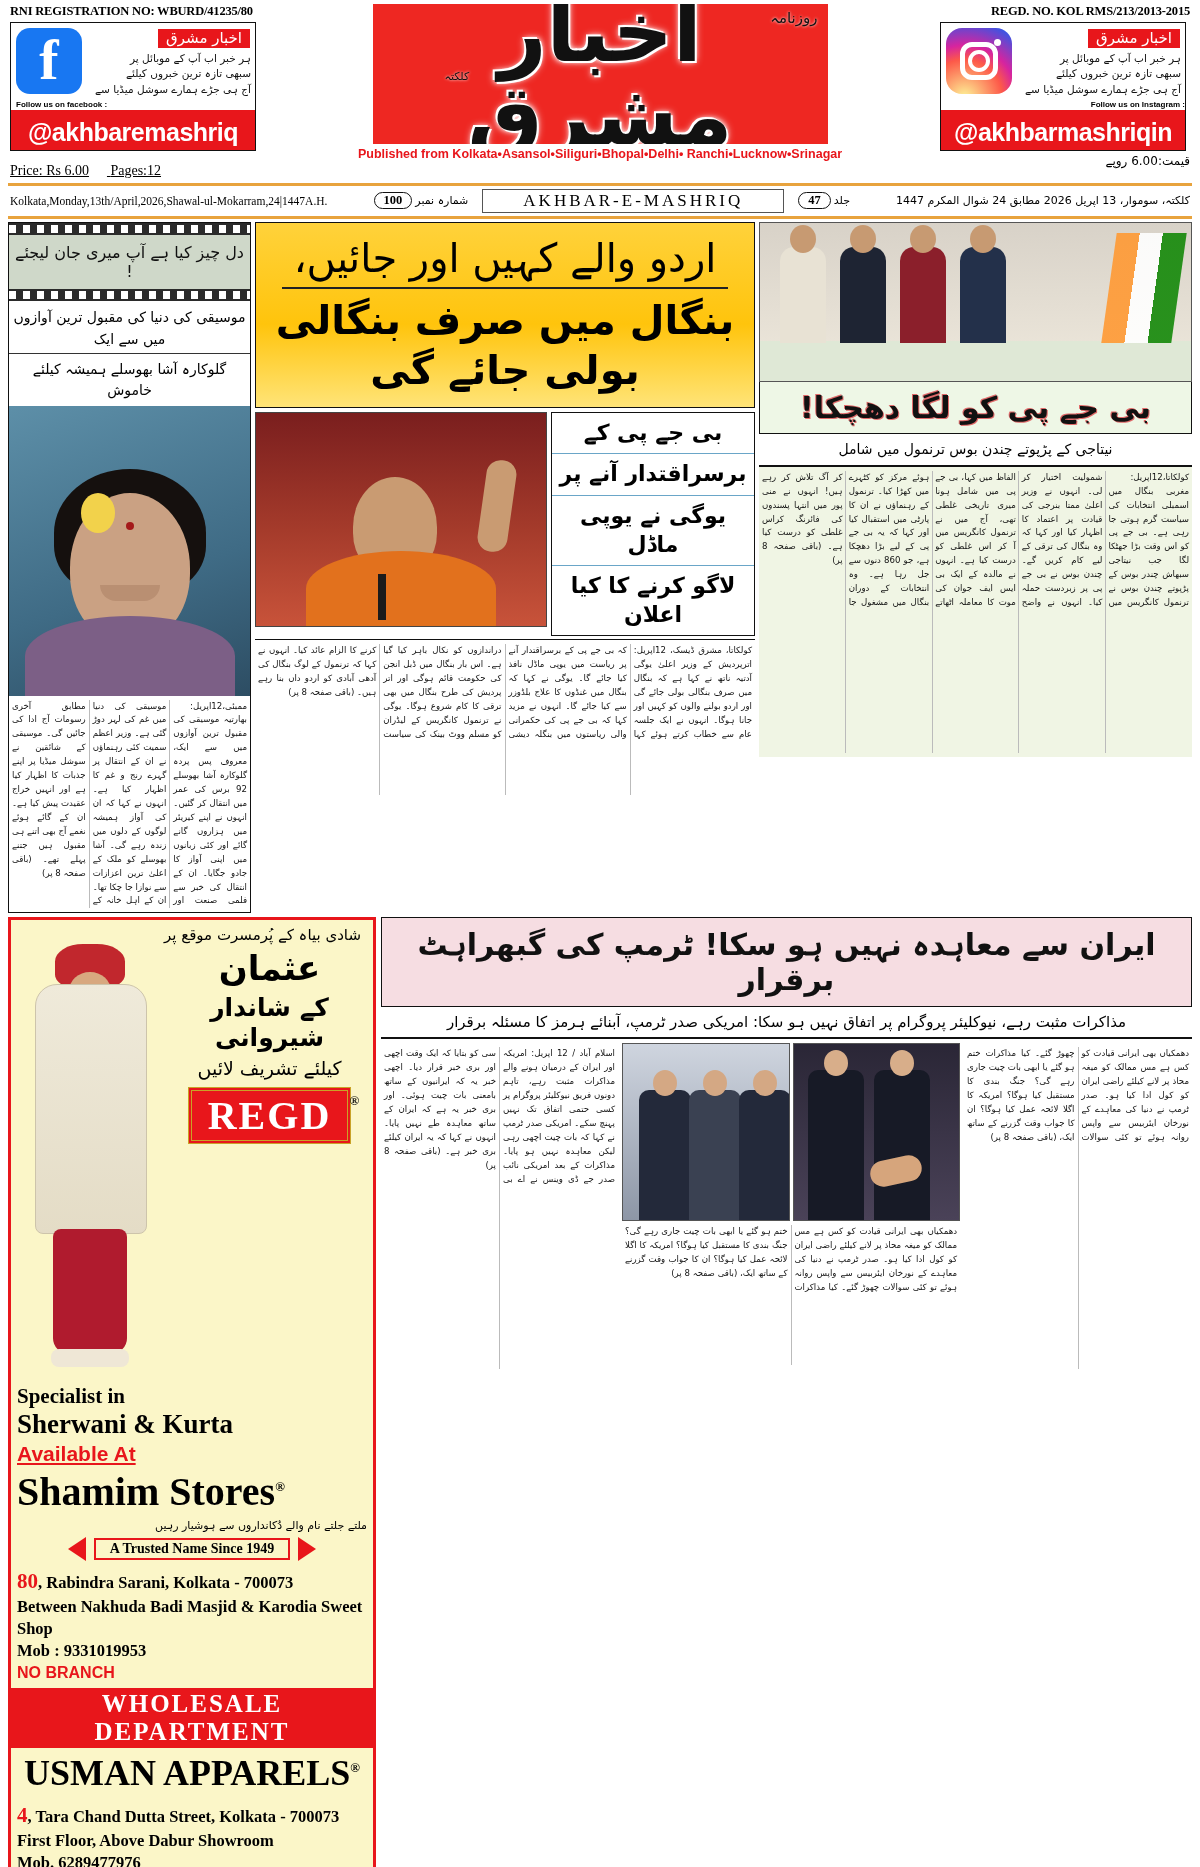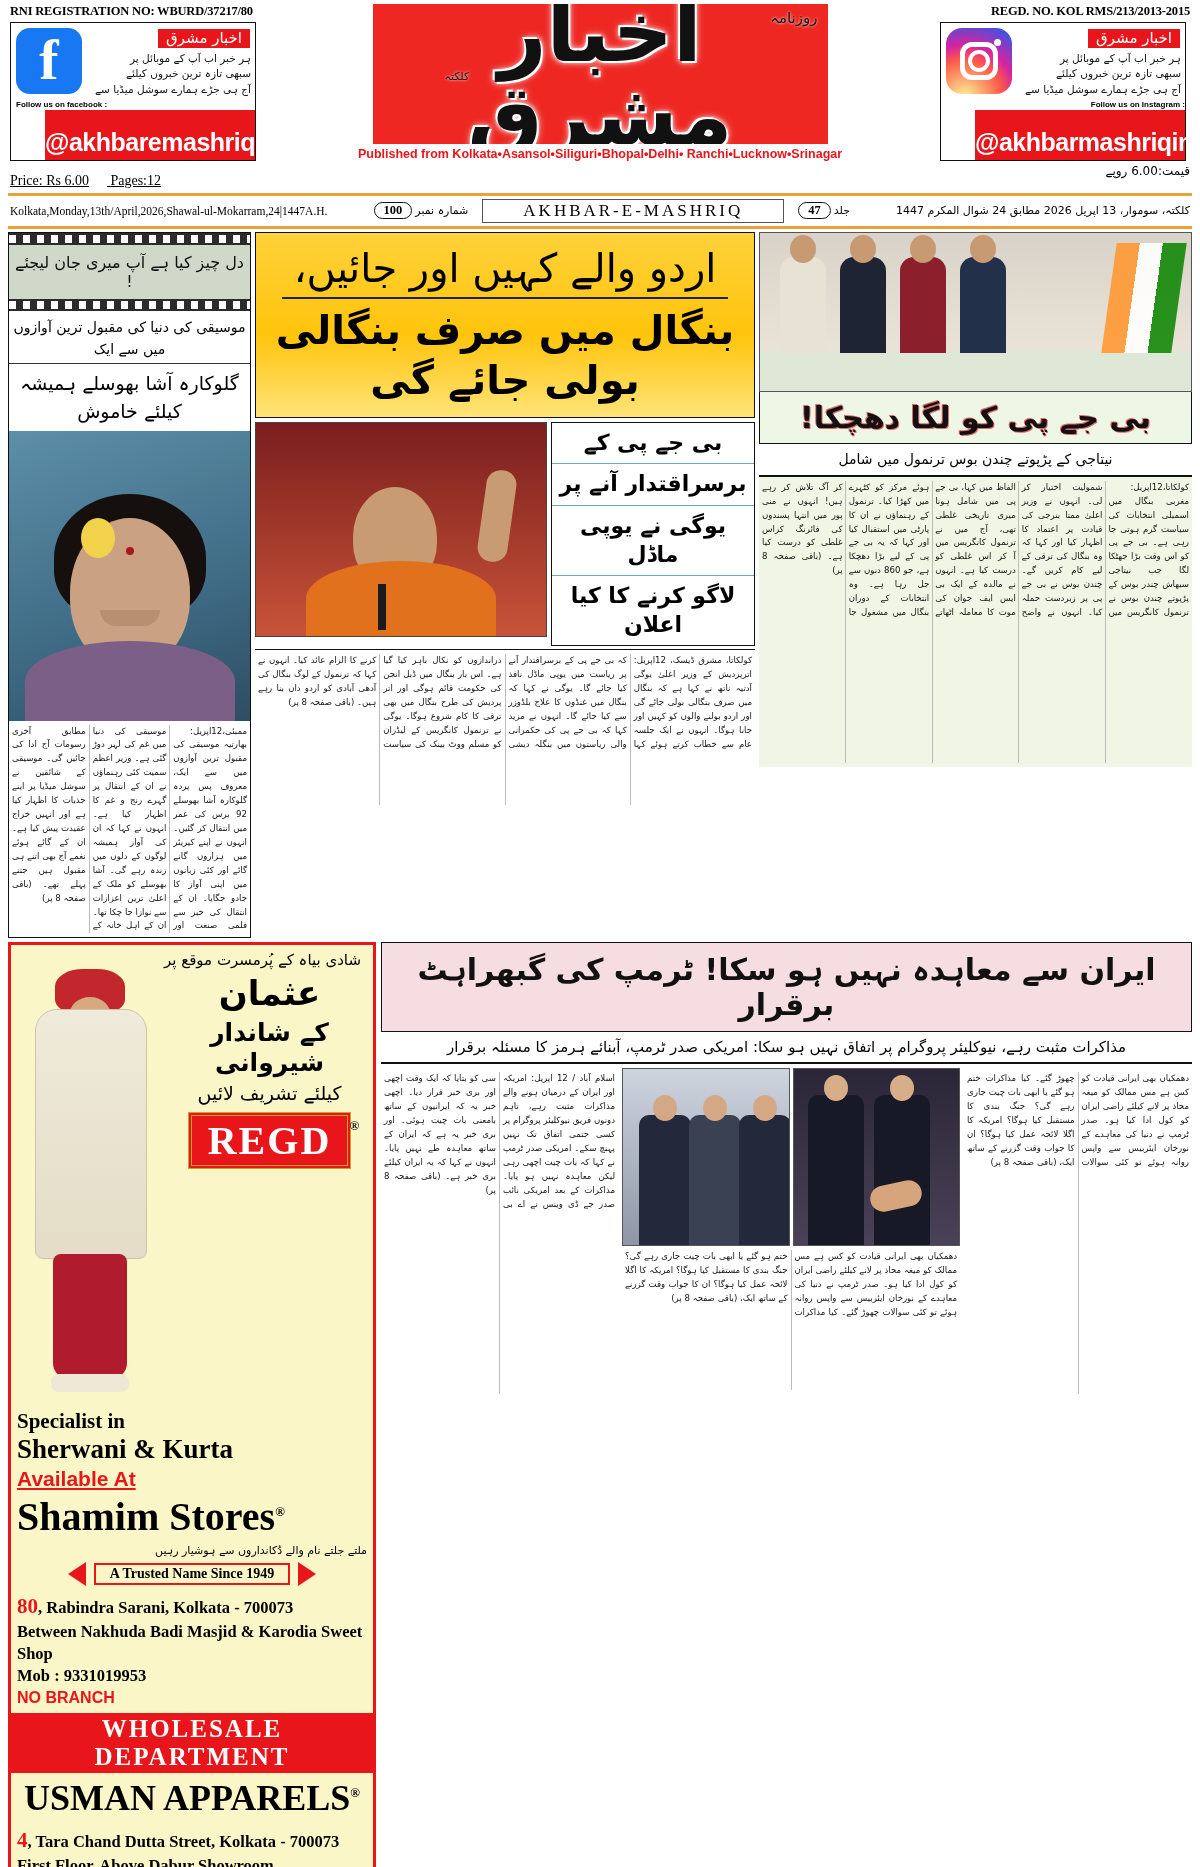--- a/index.html
+++ b/index.html
@@ -26,22 +26,22 @@
   .ig-icon { width:66px; height:66px; border-radius:16px; flex:0 0 auto;
      background:radial-gradient(circle at 28% 105%, #fdf497 0%, #fd5949 45%, #d6249f 62%, #285AEB 96%); position:relative; }
   .ig-icon .ring { position:absolute; left:14px; top:14px; width:38px; height:38px; border:5px solid #fff; border-radius:12px; }
   .ig-icon .dot2 { position:absolute; left:22px; top:22px; width:22px; height:22px; border:4.5px solid #fff; border-radius:50%; }
   .ig-icon .dot3 { position:absolute; right:11px; top:11px; width:7px; height:7px; background:#fff; border-radius:50%; }
   .social-urdu { flex:1; text-align:right; }
   .mini-logo { background:#E8161B; color:#fff; display:inline-block; padding:1px 8px; font-size:15px;
      font-family:"DejaVu Sans",sans-serif; direction:rtl; line-height:1.1; border:1px solid #fff; }
   .urdu-lines { direction:rtl; text-align:right; font-family:"DejaVu Sans",sans-serif; font-size:10.5px; line-height:1.5; margin-top:2px; color:#111; }
   .follow-lab { font-size:8px; font-weight:bold; font-family:"Liberation Sans",sans-serif; padding:0 0 1px 5px; }
-  .handle { background:#E8161B; color:#fff; text-align:left; font-family:"Liberation Sans",sans-serif;
-     font-weight:bold; font-size:25px; letter-spacing:-0.5px; padding:18px 0 3px 0;margin-left:34px; }
+  .handle { background:#E8161B; color:#fff; text-align:center; font-family:"Liberation Sans",sans-serif;
+     font-weight:bold; font-size:25px; letter-spacing:-0.5px; padding:8px 0 3px 0; }
   .price-line { font-size:14px; margin-top:12px; font-family:"Liberation Serif",serif;text-decoration:underline; }
   .price-line span { margin-right:18px; }
   .price-urdu { direction:rtl; font-family:"DejaVu Sans",sans-serif; font-size:12px; margin-top:3px; }
 
   .masthead { flex:1; text-align:center; padding:0 6px; }
   .mast-red { background:#EE2722; margin:0 auto; width:455px; height:140px; position:relative; overflow:hidden; }
   .mast-art { position:absolute; inset:0; display:flex; align-items:center; justify-content:center;
       direction:rtl; color:#111; font-family:"DejaVu Sans",sans-serif; font-weight:bold;
       font-size:84px; line-height:1; text-shadow:0 0 5px #fff, 0 0 9px #fff, 2px 2px 0 #fff, -2px -2px 0 #fff; letter-spacing:-4px; }
   .mast-rozna { position:absolute; top:5px; right:10px; direction:rtl; font-family:"DejaVu Sans",sans-serif;
@@ -71,21 +71,21 @@
   .col-right{ flex:1; }
 
   
   .asha-box { border:1px solid #111; }
   .film-strip { height:12px; background:#2b2b2b; position:relative; }
   .film-strip::before { content:""; position:absolute; inset:2px 0; background:
      repeating-linear-gradient(to right, #fff 0 7px, transparent 7px 14px); }
   .asha-head { background:#cfd8c9; text-align:center; direction:rtl; font-family:"DejaVu Sans",sans-serif;
      font-size:16px; padding:8px 4px; color:#111; }
   .asha-sub { direction:rtl; text-align:center; font-family:"DejaVu Sans",sans-serif; font-size:14px; padding:5px 4px 2px; line-height:1.6; border-bottom:1px solid #333; }
-  .asha-sub2 { direction:rtl; text-align:center; font-family:"DejaVu Sans",sans-serif; font-size:19px; padding:5px 4px; line-height:1.5; }
+  .asha-sub2 { direction:rtl; text-align:center; font-family:"DejaVu Sans",sans-serif; font-size:14px; padding:5px 4px; line-height:1.5; }
   .asha-photo { height:290px; background:linear-gradient(160deg,#5d8fa8,#3f6b85 60%,#2d4d63);
      position:relative; overflow:hidden; }
   .asha-photo .face { position:absolute; left:50%; top:30%; transform:translateX(-50%);
      width:120px; height:150px; border-radius:50% 50% 46% 46%; background:#caa183; }
   .asha-photo .hair { position:absolute; left:50%; top:22%; transform:translateX(-50%);
      width:152px; height:128px; border-radius:50% 50% 40% 40%; background:#15100e; }
   .asha-photo .body { position:absolute; left:50%; bottom:0; transform:translateX(-50%);
      width:210px; height:80px; border-radius:50% 50% 0 0; background:#7c5f86; }
   .asha-photo .flower { position:absolute; left:30%; top:30%; width:34px; height:40px; border-radius:50%; background:#f2d24b; }
   .asha-photo .bindi { position:absolute; left:50%; top:40%; transform:translateX(-50%); width:8px; height:8px; border-radius:50%; background:#a41a1a; }
@@ -192,21 +192,21 @@
   .right-col-strip { width:228px; }
 </style>
 </head>
 <body>
 
 <div class="page">
 
   <div class="hdr">
 
     <div class="hdr-col">
-      <div class="regline">RNI REGISTRATION NO: WBURD/37217/80</div>
+      <div class="regline">RNI REGISTRATION NO: WBURD/41235/80</div>
       <div class="social-box">
         <div class="social-top">
           <div class="fb-icon"></div>
           <div class="social-urdu">
             <div class="mini-logo">اخبار مشرق</div>
             <div class="urdu-lines">
               <div>ہر خبر اب آپ کے موبائل پر</div>
               <div>سبھی تازہ ترین خبروں کیلئے</div>
               <div>آج ہی جڑے ہمارے سوشل میڈیا سے</div>
             </div>

